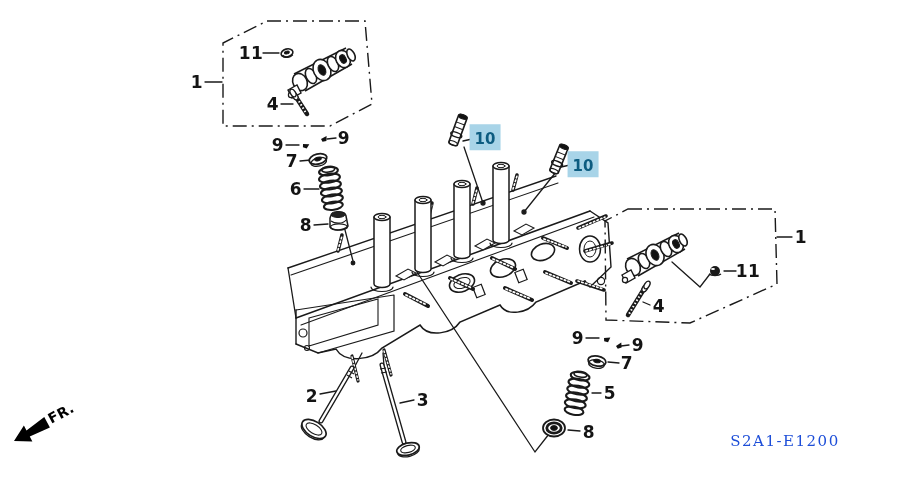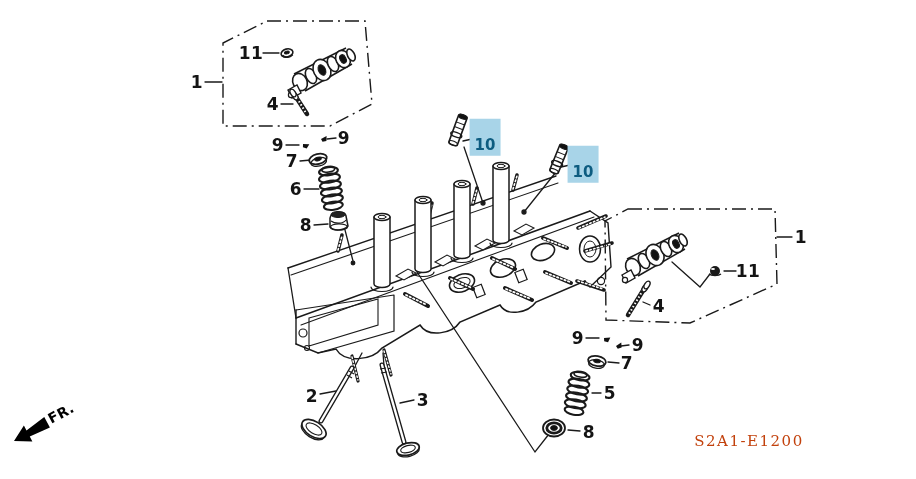--- a/index.html
+++ b/index.html
@@ -3,23 +3,23 @@
 <meta charset="utf-8">
 <style>
   html,body{margin:0;padding:0;background:var(--background,#fff);}
   .stage{position:relative;width:916px;height:479px;background:var(--background,#fff);overflow:hidden;
          font-family:"DejaVu Sans",sans-serif;}
   .stage svg{position:absolute;left:0;top:0;}
   .callout{position:absolute;transform:translate(-50%,-50%);font:bold 17px "DejaVu Sans",sans-serif;
            color:#141414;letter-spacing:.5px;white-space:nowrap;line-height:1;text-align:right;}
   .chip{position:absolute;transform:translate(-50%,-50%);font:bold 15px "DejaVu Sans",sans-serif;
         color:var(--highlight-text,#0d5c80);background:var(--highlight-bg,#a8d4e8);
-        padding:18px 5px 2px;line-height:1.1;white-space:nowrap;cursor:pointer;}
+        padding:7px 5px 2px;line-height:1.1;white-space:nowrap;cursor:pointer;}
   .code{position:absolute;transform:translate(-50%,-50%);font:15px "DejaVu Serif",serif;
-        color:#c2410c;letter-spacing:1.5px;white-space:nowrap;}
+        color:#1d4ed8;letter-spacing:1.5px;white-space:nowrap;margin-left:36px;}
   .fr{position:absolute;transform:translate(-50%,-50%) rotate(-28deg);
       font:bold 14px "DejaVu Sans",sans-serif;color:#000;letter-spacing:.5px;}
 </style>
 </head>
 <body>
 
 <div class="stage">
 
 <svg width="916" height="479" viewBox="0 0 916 479">
   <rect x="0" y="0" width="916" height="479" fill="#ffffff"></rect>

